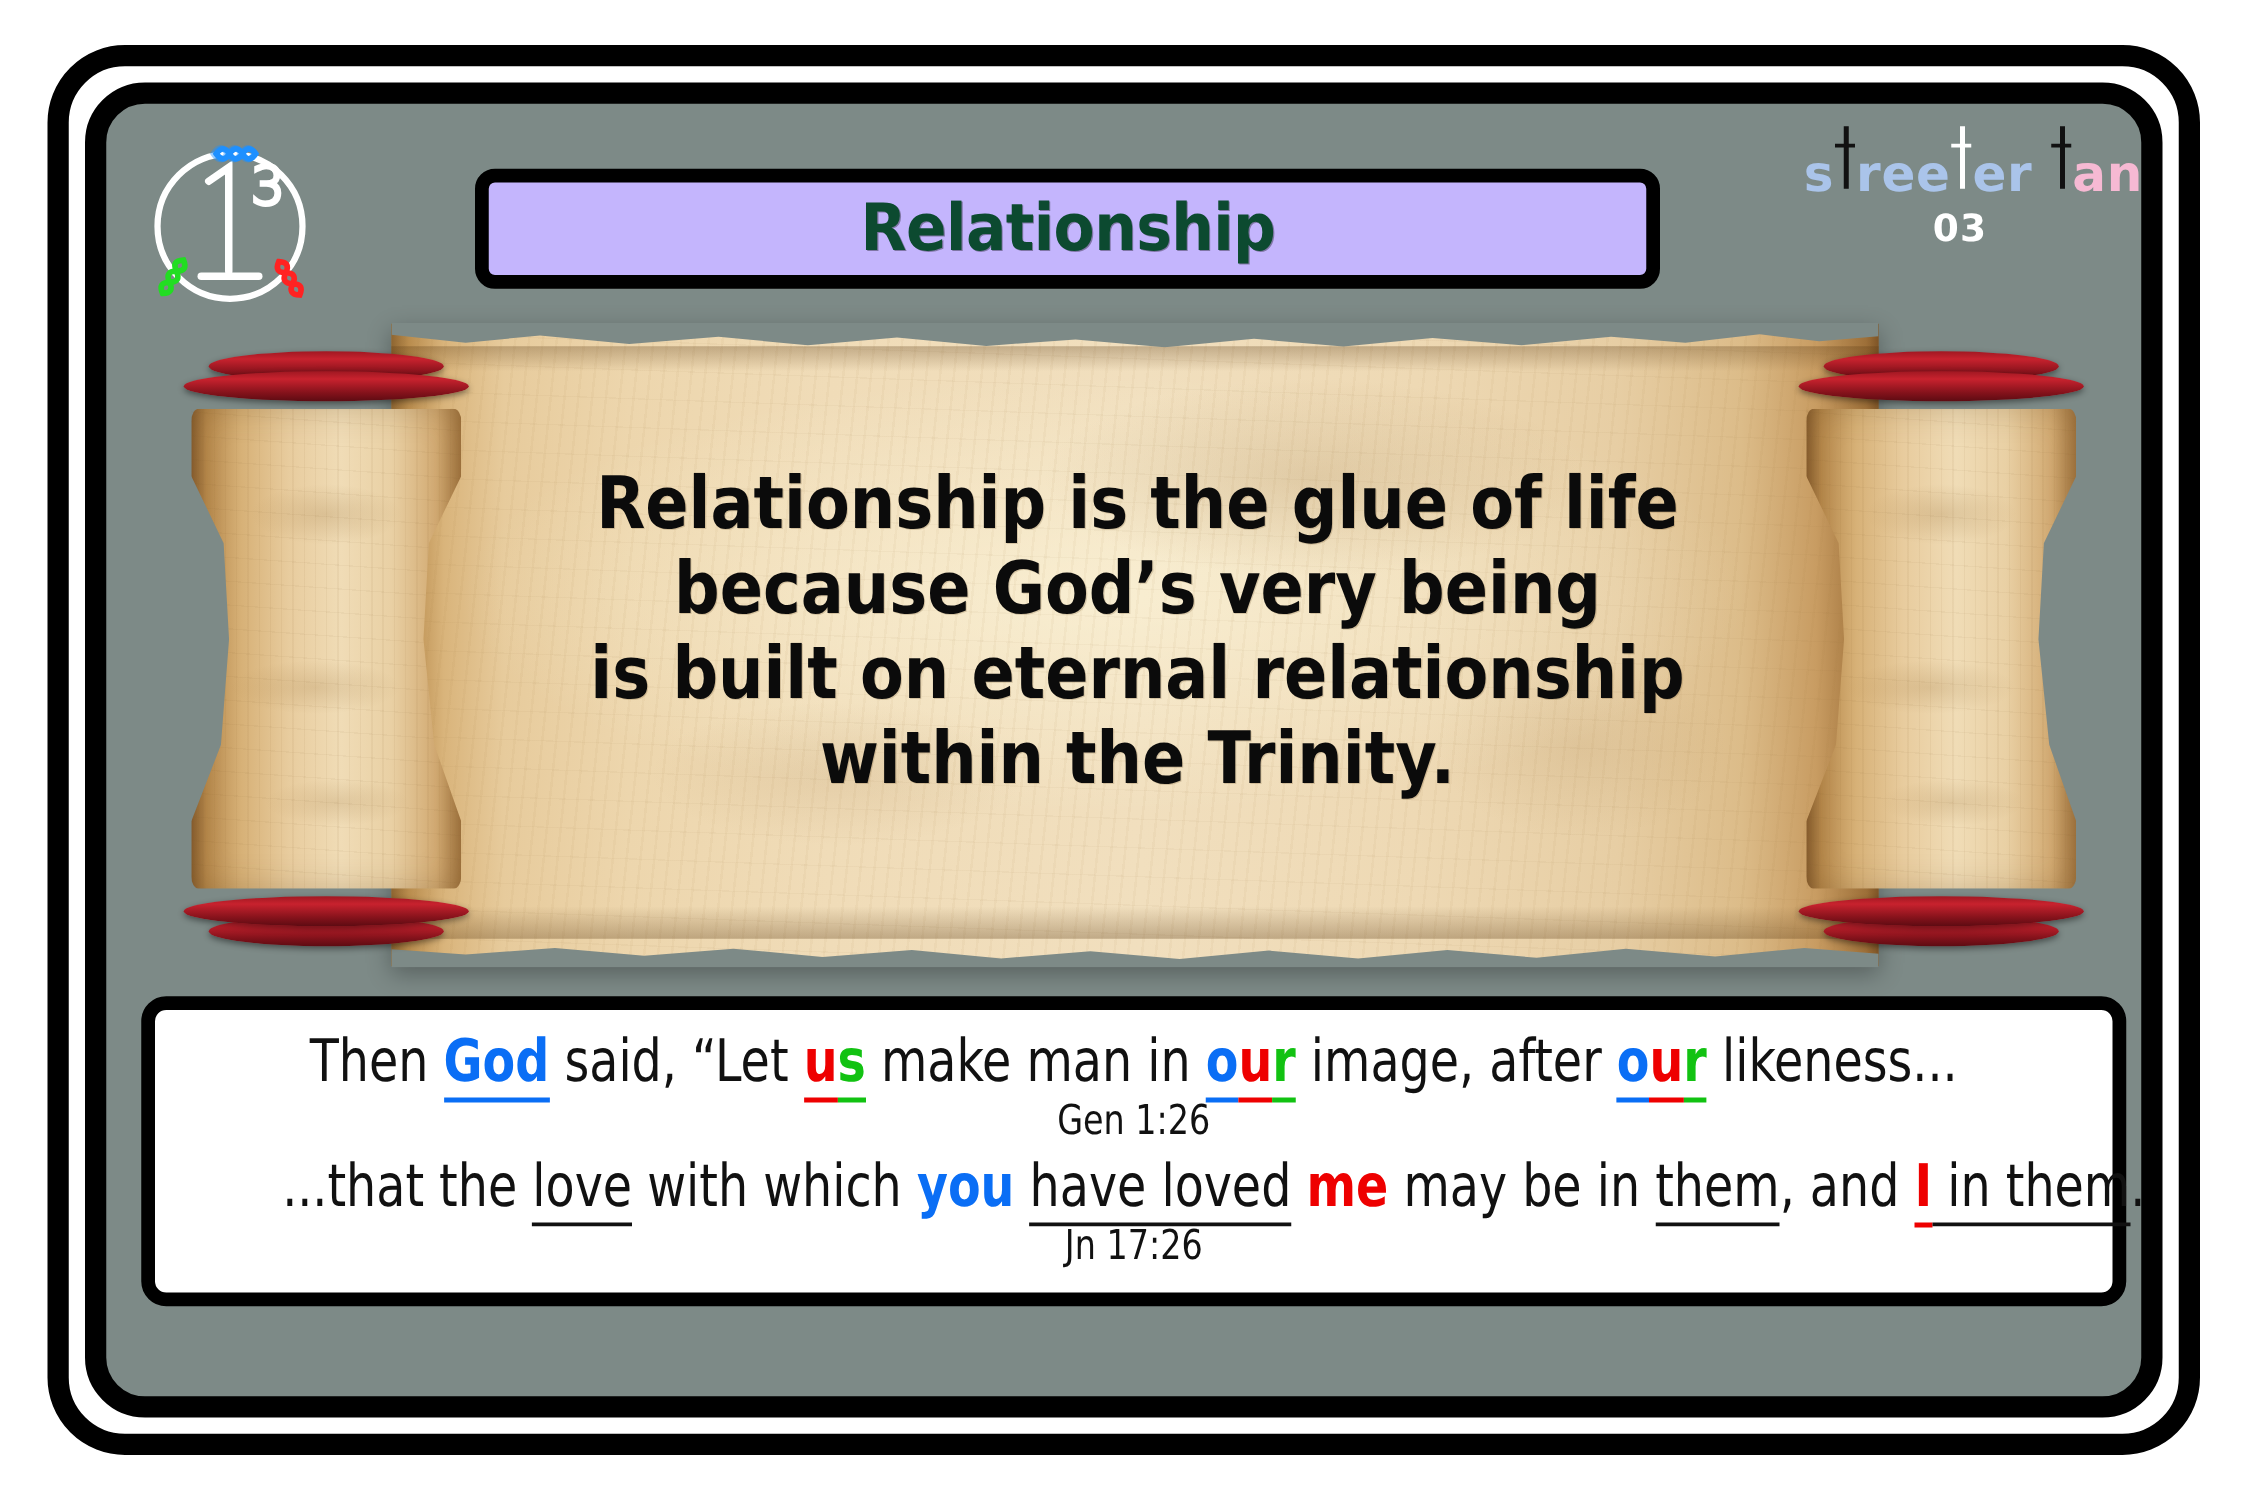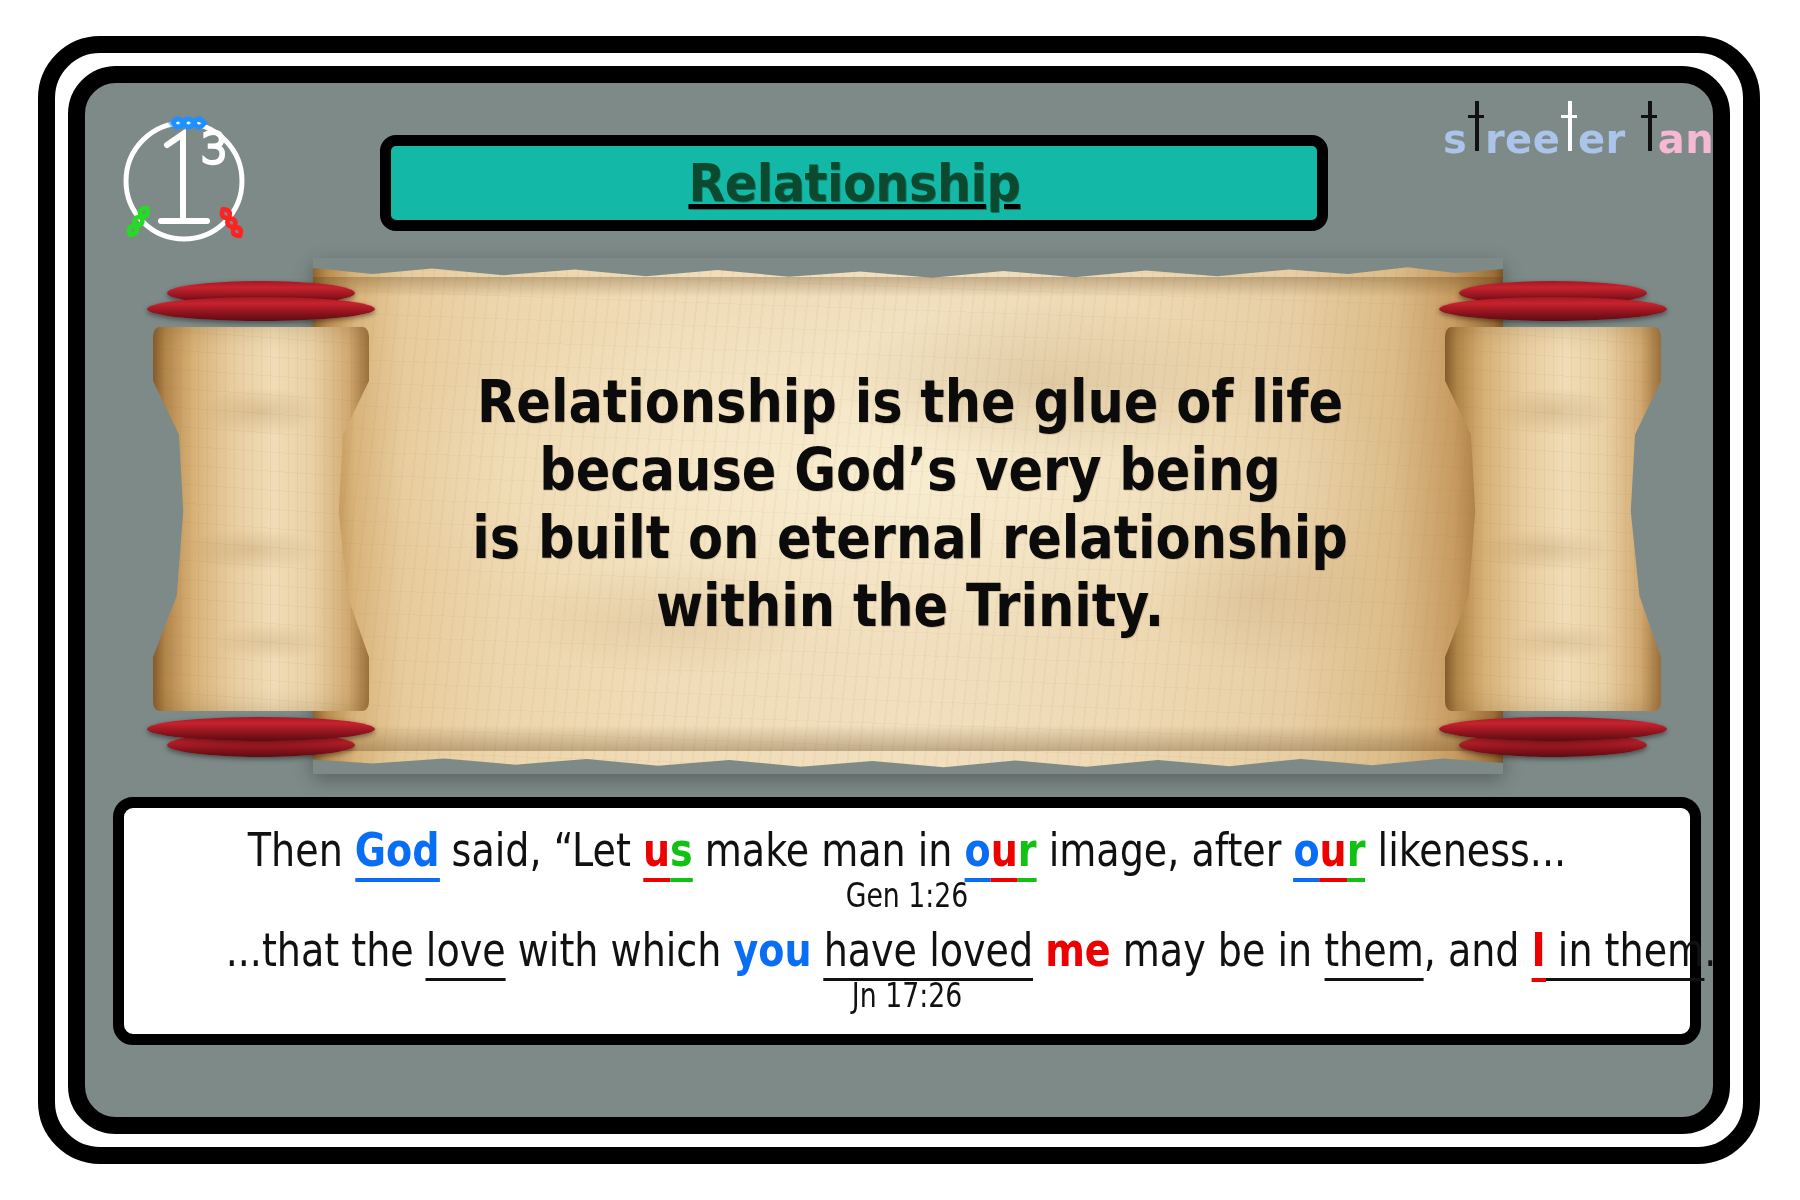--- a/index.html
+++ b/index.html
@@ -56,27 +56,26 @@
   .logo-badge svg { display: block; width: 100%; height: 100%; }
 
   
   .title-box {
     position: absolute;
     left: 295px;
     top: 52px;
     width: 948px;
     height: 96px;
     box-sizing: border-box;
-    background: #14b8a6;
+    background: #c4b5fd;
     border: 11px solid #000000;
     border-radius: 16px;
     display: flex;
     align-items: center;
     justify-content: center;
-    text-decoration: underline;
   }
   .title-text {
     color: #0c4a30;
     font-family: "DejaVu Sans", sans-serif;
     font-weight: bold;
     font-size: 52px;
     letter-spacing: -0.5px;
     transform: scaleX(0.92);
     text-shadow: 1px 1px 0 rgba(0,0,0,0.35);
     white-space: nowrap;
@@ -342,20 +341,21 @@
           </g>
         </svg>
       </div>
 
       <div class="title-box">
         <span class="title-text">Relationship</span>
       </div>
 
       <div class="brand">
         <div class="brand-word"><span class="br-blue">s</span><span class="cross cross-black"></span><span class="br-blue">ree</span><span class="cross cross-white"></span><span class="br-blue">er</span><span class="br-white">&nbsp;</span><span class="cross cross-black"></span><span class="br-pink">ang</span></div>
+        <div class="brand-num">03</div>
       </div>
 
       <div class="scroll-area">
 
         <div class="scroll-sheet">
           <div class="sheet-grain"></div>
           <div class="edge-shadow-top"></div>
           <div class="edge-shadow-bot"></div>
           <div class="torn top"></div>
           <div class="torn bottom"></div>

